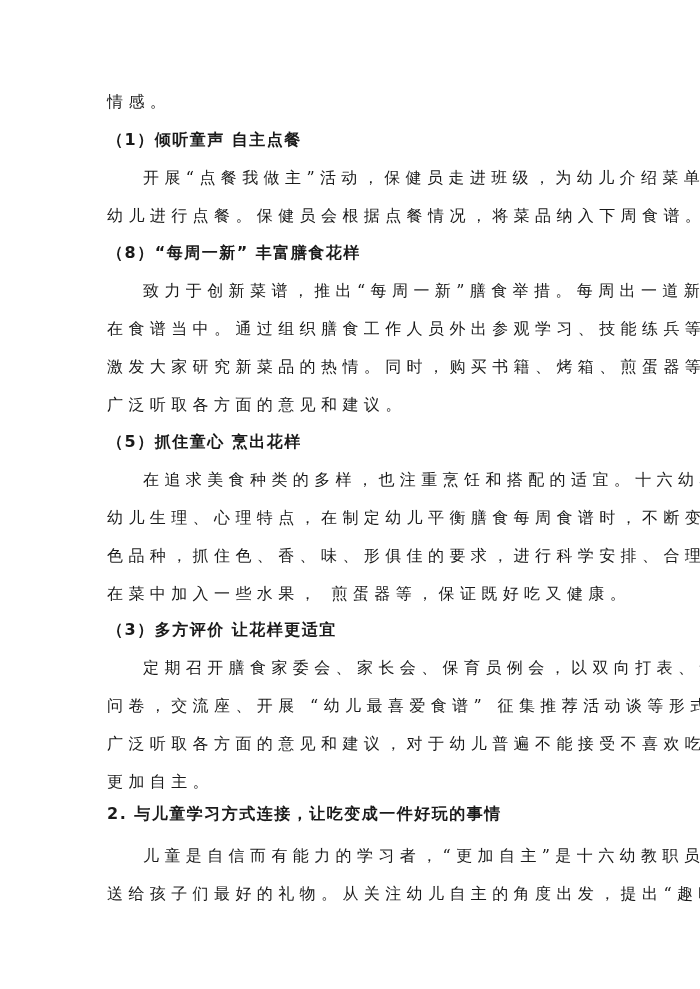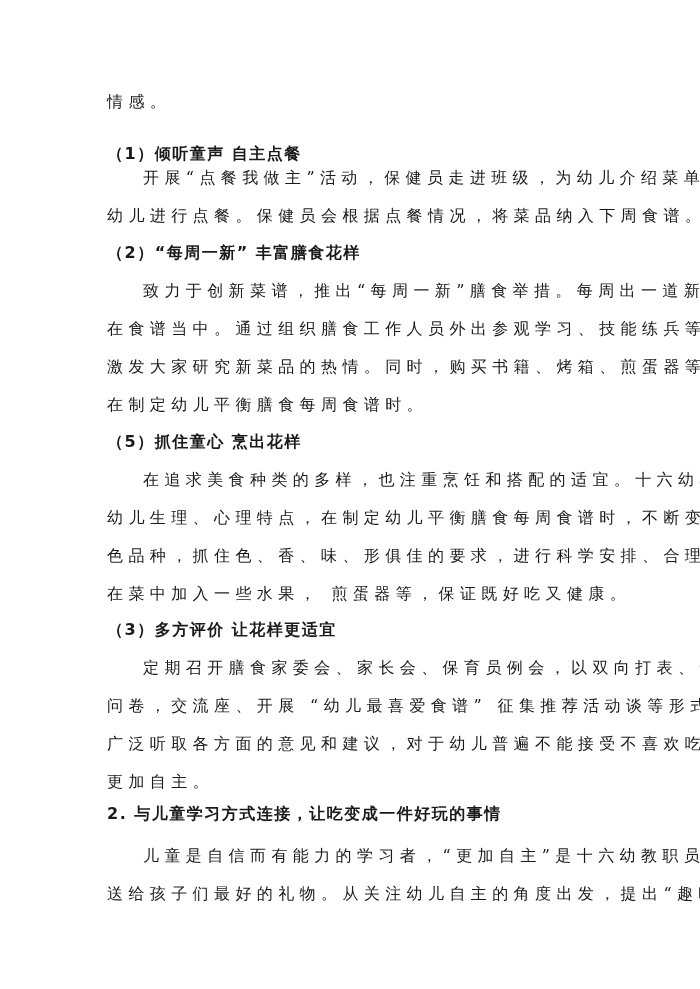--- a/index.html
+++ b/index.html
@@ -10,28 +10,28 @@
           letter-spacing: 5.4px; line-height: 20px; }
   .indent { left: 36px; }
   .heading { font-weight: bold; font-family: "DejaVu Sans", "Liberation Sans", sans-serif;
              letter-spacing: 1.5px; font-size: 16px; }
 </style>
 </head>
 <body>
 
 <div class="page">
   <div class="line" style="top:92px">情感。</div>
-  <div class="line heading" style="top:144px">（1）倾听童声 自主点餐</div>
+  <div class="line heading" style="top:130px">（1）倾听童声 自主点餐</div>
   <div class="line indent" style="top:168px">开展“点餐我做主”活动，保健员走进班级，为幼儿介绍菜单，</div>
   <div class="line" style="top:206px">幼儿进行点餐。保健员会根据点餐情况，将菜品纳入下周食谱。</div>
-  <div class="line heading" style="top:243px">（2）“每周一新” 丰富膳食花样</div>
+  <div class="line heading" style="top:243px">（8）“每周一新” 丰富膳食花样</div>
   <div class="line indent" style="top:281px">致力于创新菜谱，推出“每周一新”膳食举措。每周出一道新菜</div>
   <div class="line" style="top:319px">在食谱当中。通过组织膳食工作人员外出参观学习、技能练兵等活动，</div>
   <div class="line" style="top:357px">激发大家研究新菜品的热情。同时，购买书籍、烤箱、煎蛋器等，为</div>
-  <div class="line" style="top:395px">在制定幼儿平衡膳食每周食谱时。</div>
+  <div class="line" style="top:395px">广泛听取各方面的意见和建议。</div>
   <div class="line heading" style="top:432px">（5）抓住童心 烹出花样</div>
   <div class="line indent" style="top:470px">在追求美食种类的多样，也注重烹饪和搭配的适宜。十六幼根据</div>
   <div class="line" style="top:508px">幼儿生理、心理特点，在制定幼儿平衡膳食每周食谱时，不断变化花</div>
   <div class="line" style="top:546px">色品种，抓住色、香、味、形俱佳的要求，进行科学安排、合理搭配。</div>
   <div class="line" style="top:584px">在菜中加入一些水果， 煎蛋器等，保证既好吃又健康。</div>
   <div class="line heading" style="top:620px">（3）多方评价 让花样更适宜</div>
   <div class="line indent" style="top:658px">定期召开膳食家委会、家长会、保育员例会，以双向打表、调查</div>
   <div class="line" style="top:696px">问卷，交流座、开展 “幼儿最喜爱食谱” 征集推荐活动谈等形式，</div>
   <div class="line" style="top:734px">广泛听取各方面的意见和建议，对于幼儿普遍不能接受不喜欢吃的食</div>
   <div class="line" style="top:772px">更加自主。</div>

